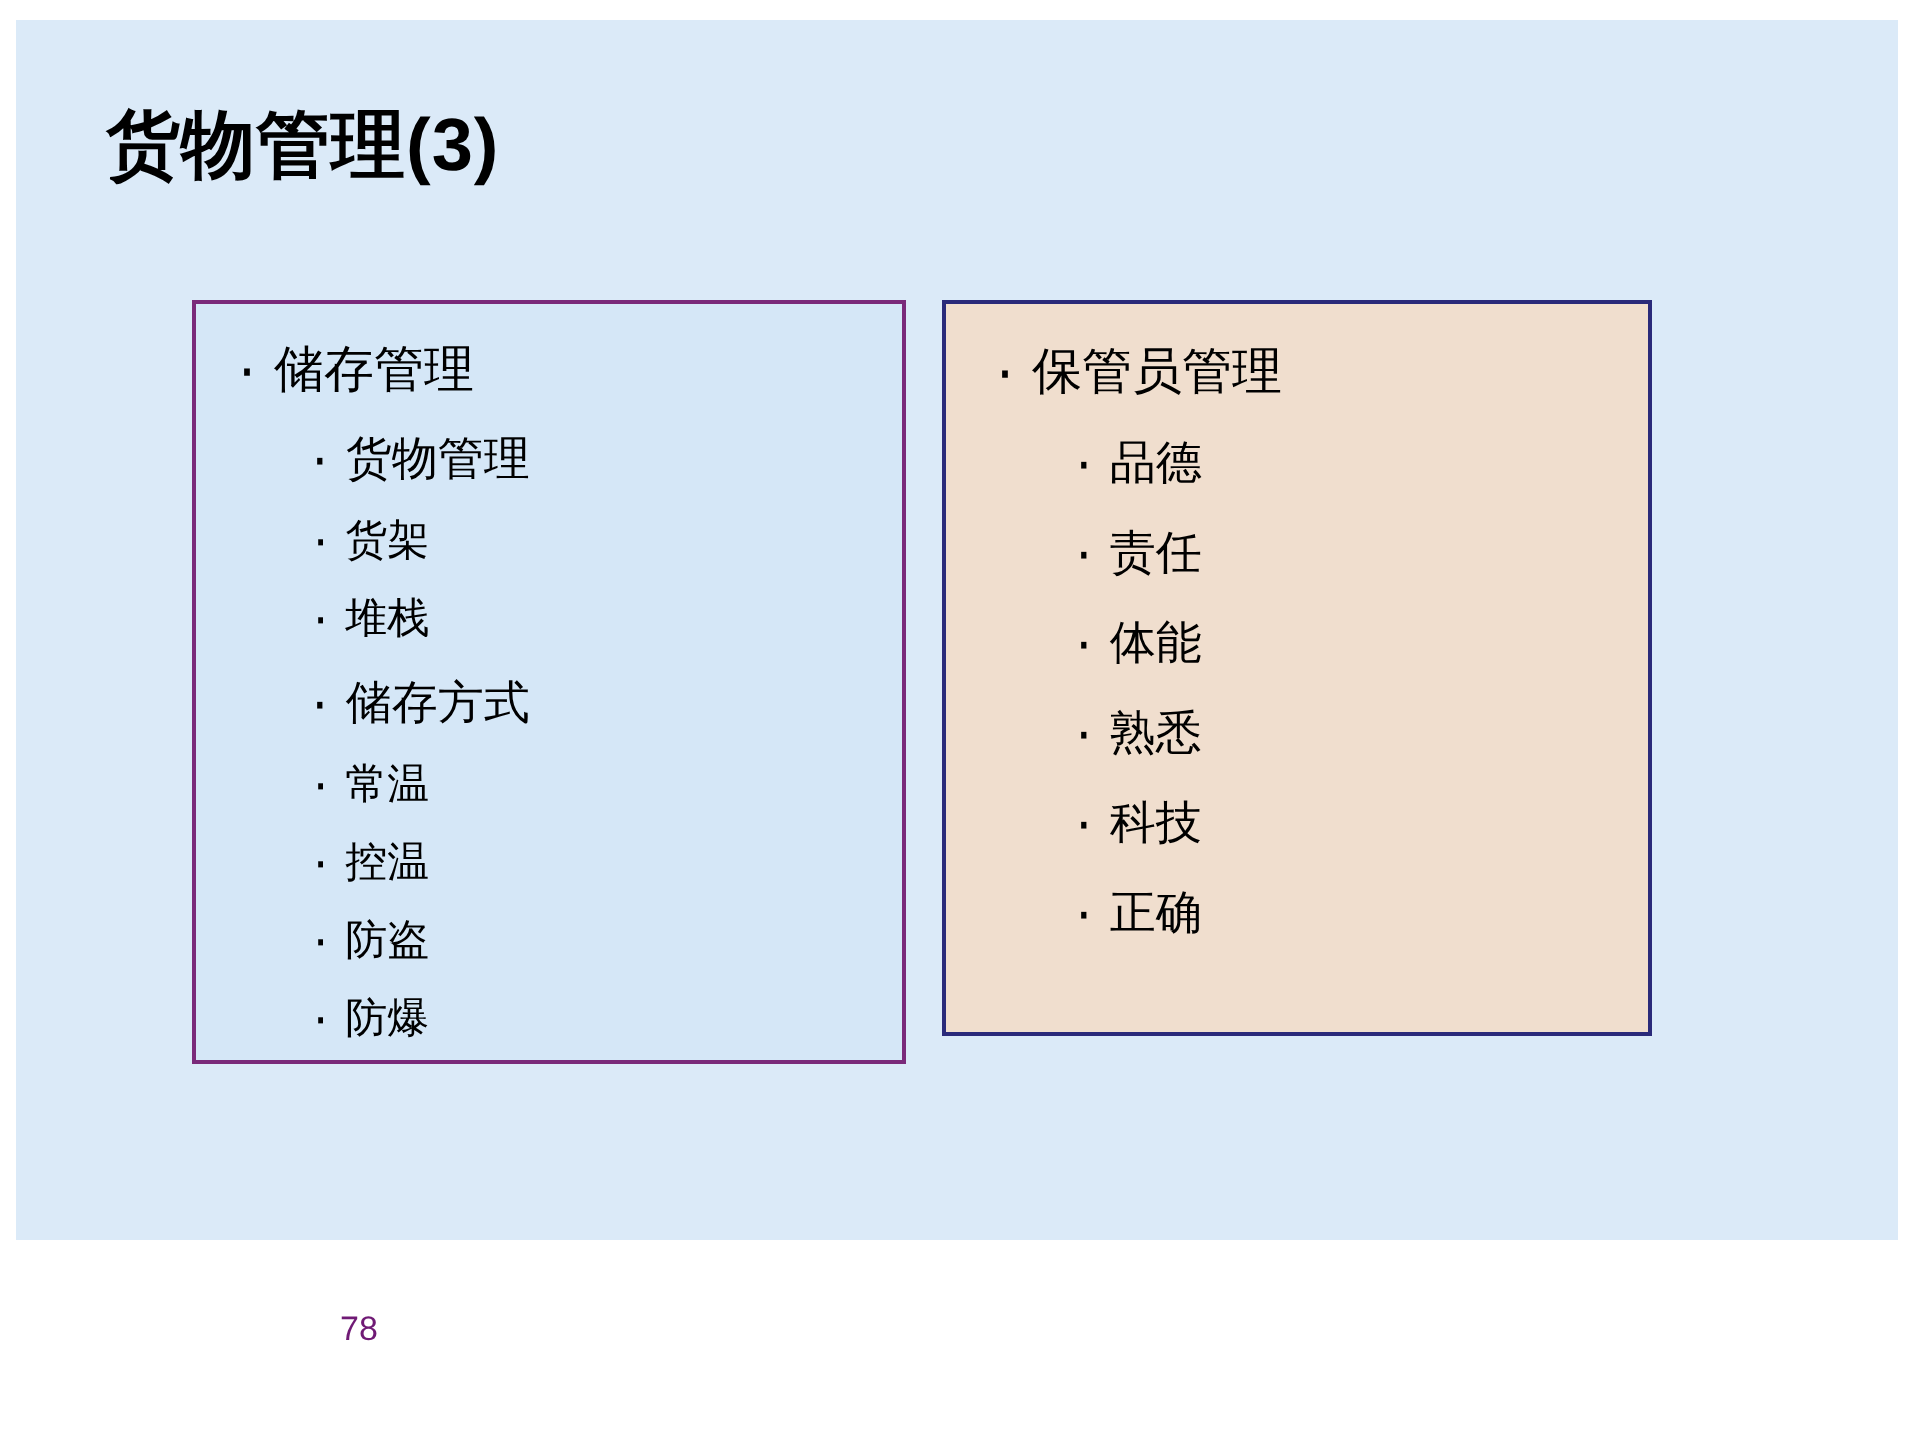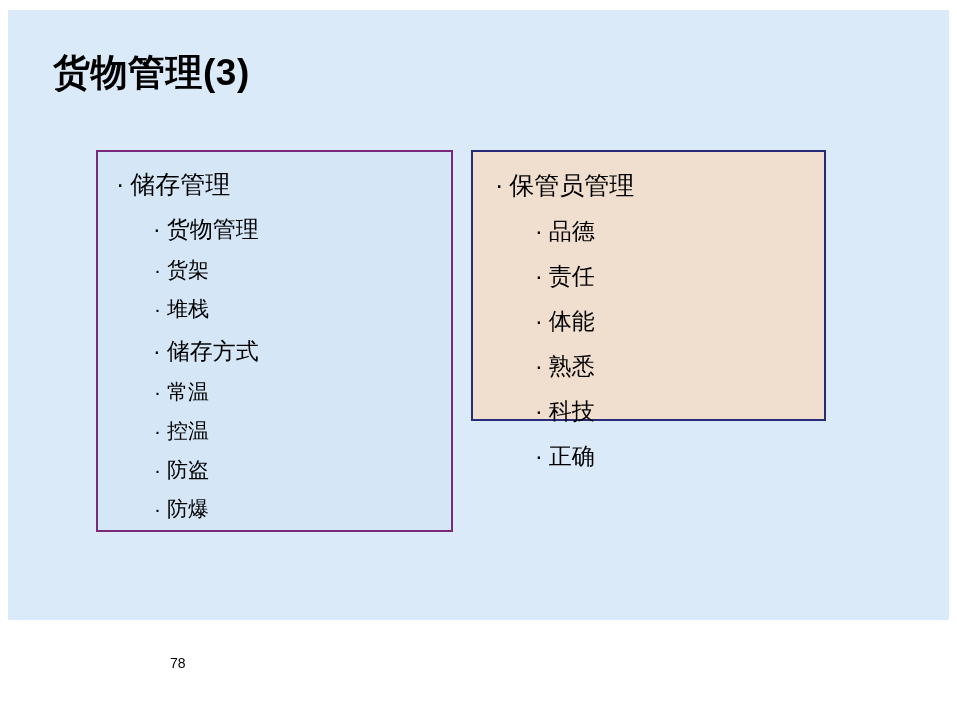--- a/index.html
+++ b/index.html
@@ -28,34 +28,35 @@
     top: 38px;
     font-size: 37px;
     font-weight: bold;
     color: #000000;
     letter-spacing: 0.5px;
     white-space: nowrap;
   }
   .panel {
     position: absolute;
     box-sizing: border-box;
+    font-family: Liberation Mono, monospace;
   }
   .panel-left {
     left: 88px;
     top: 140px;
     width: 357px;
     height: 382px;
     background: #d5e7f7;
     border: 2px solid #7a2a7a;
   }
   .panel-right {
     left: 463px;
     top: 140px;
     width: 355px;
-    height: 271px;
+    height: 368px;
     background: #f0dece;
     border: 2px solid #2a2a7a;
   }
   .lvl1 {
     font-size: 25px;
     color: #000;
     margin: 0;
     white-space: nowrap;
   }
   .lvl2 {
@@ -78,22 +79,22 @@
   .panel-right .row-r2 { padding-left: 62px; padding-top: 14px; }
 
   .bullet {
     display: inline-block;
     margin-right: 6px;
   }
   .page-number {
     position: absolute;
     left: 170px;
     top: 655px;
-    font-size: 14px;
-    color: #000000;
+    font-size: 17px;
+    color: #701a75;
     font-family: "Liberation Sans", sans-serif;
   }
 </style>
 </head>
 <body>
 
 <div class="slide">
 
   <div class="slide-title">货物管理(3)</div>
 

